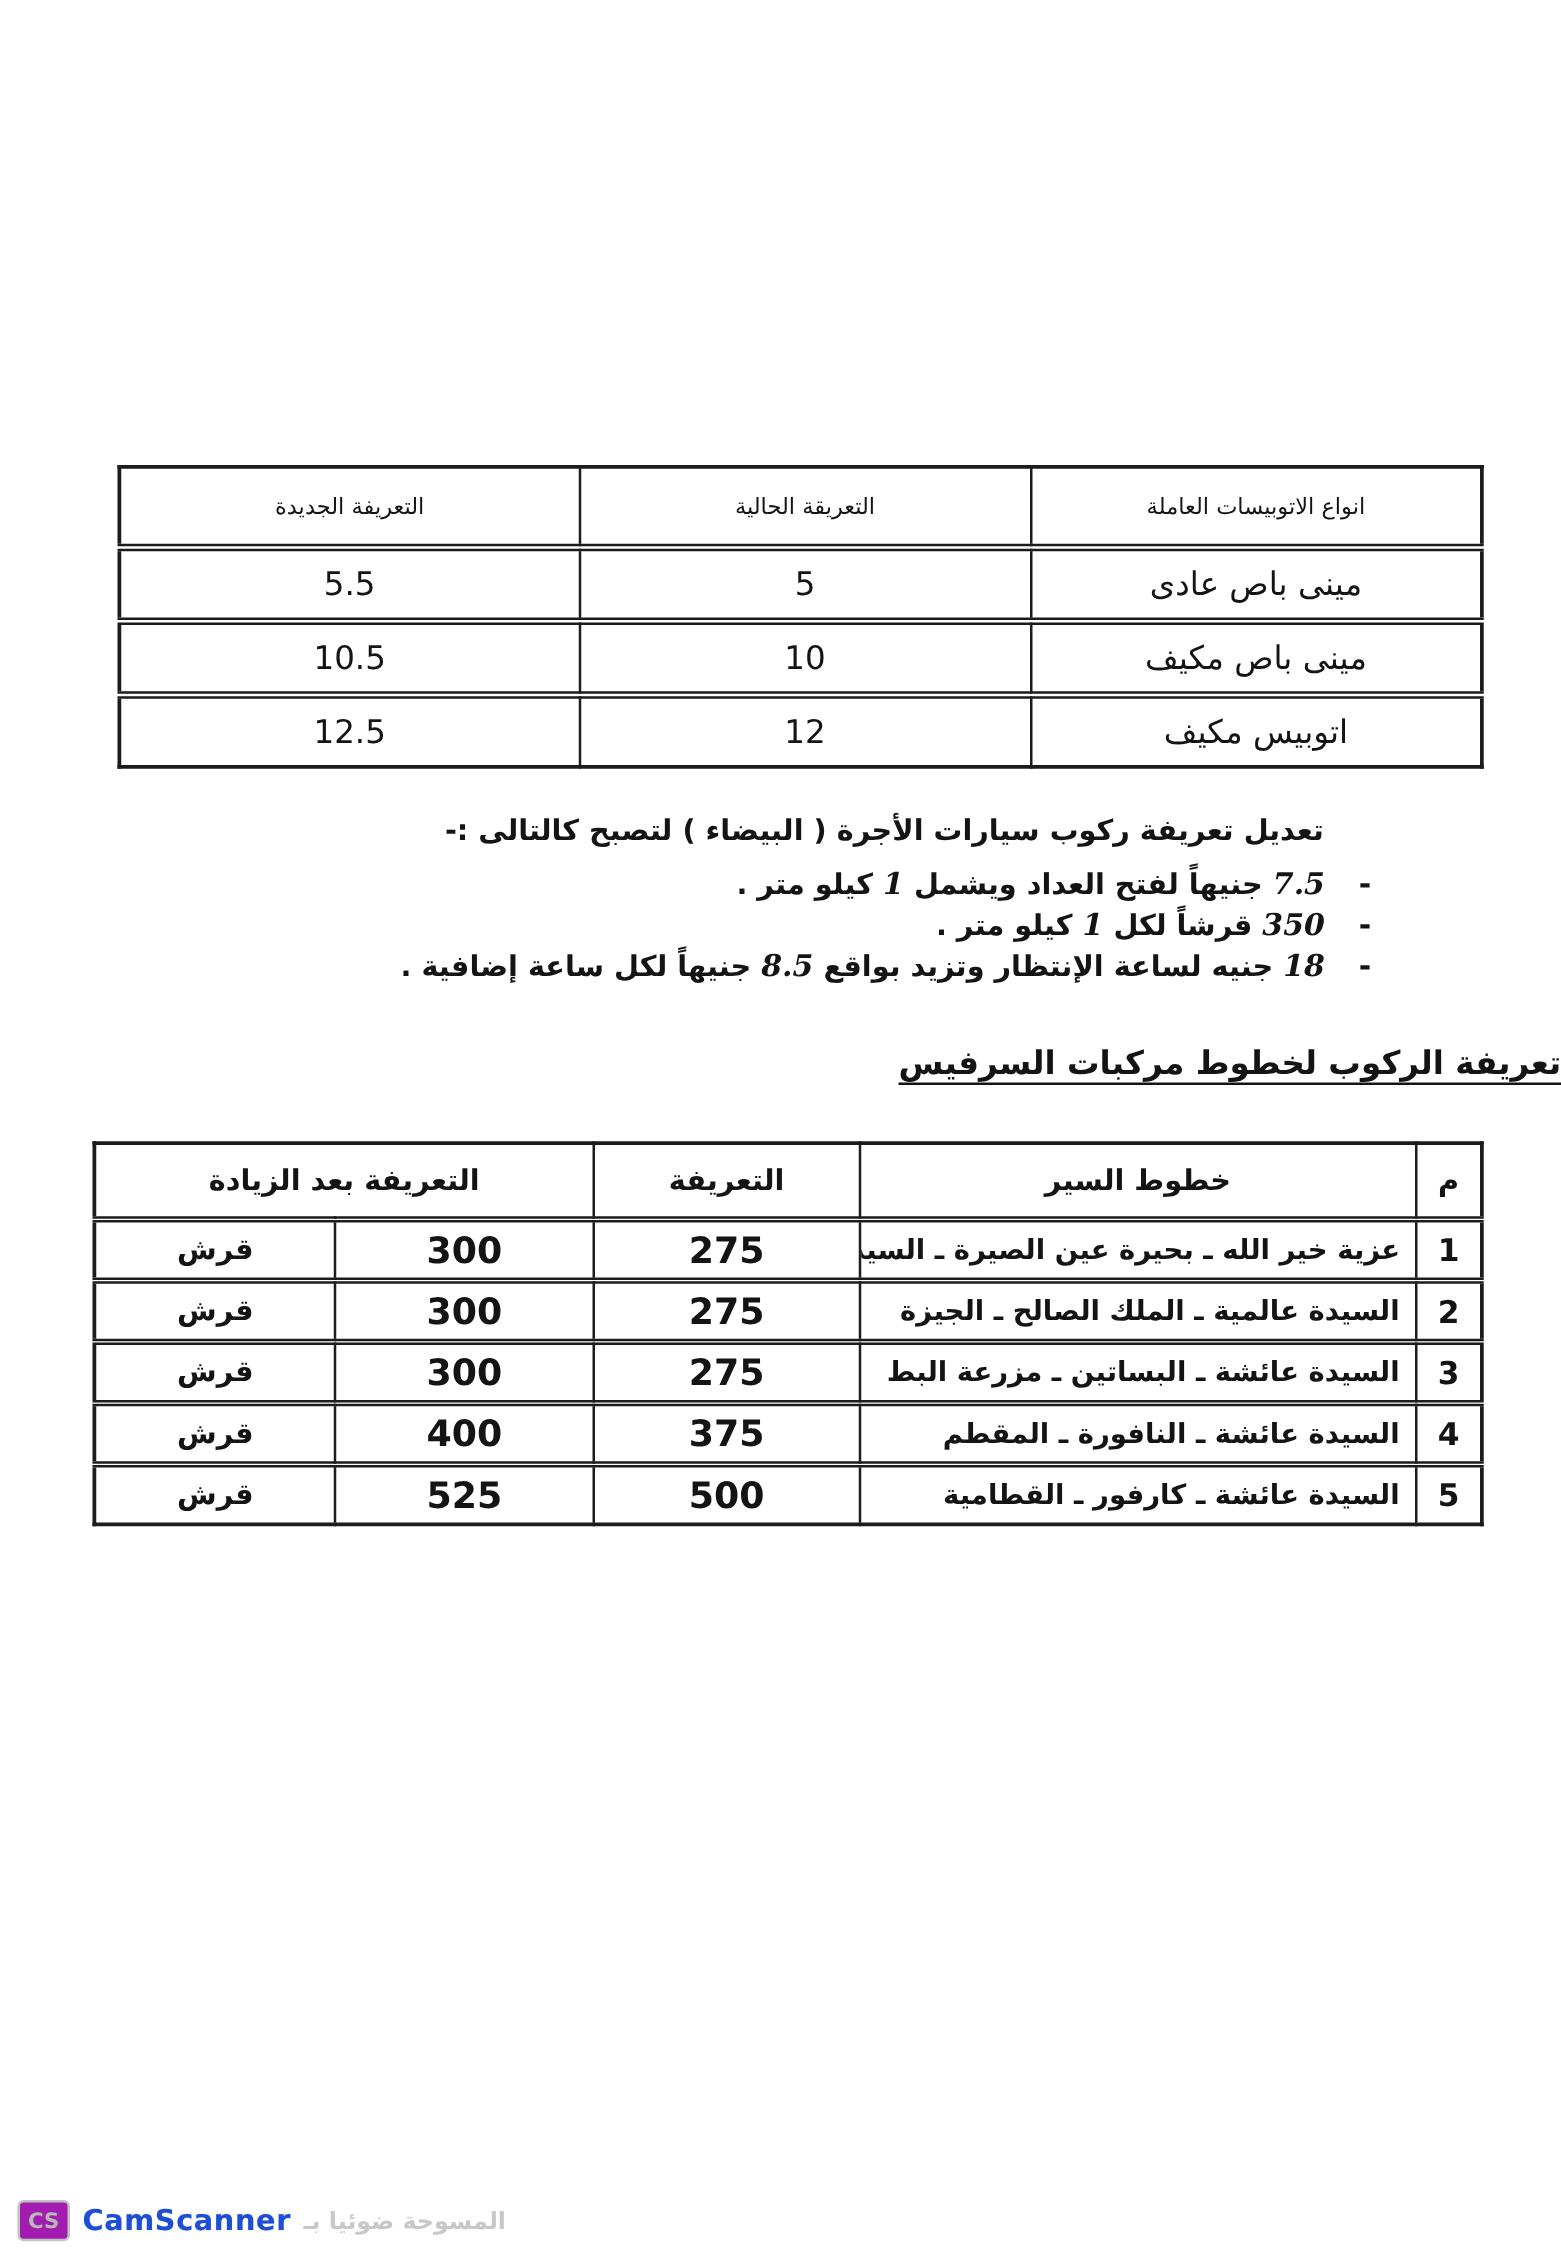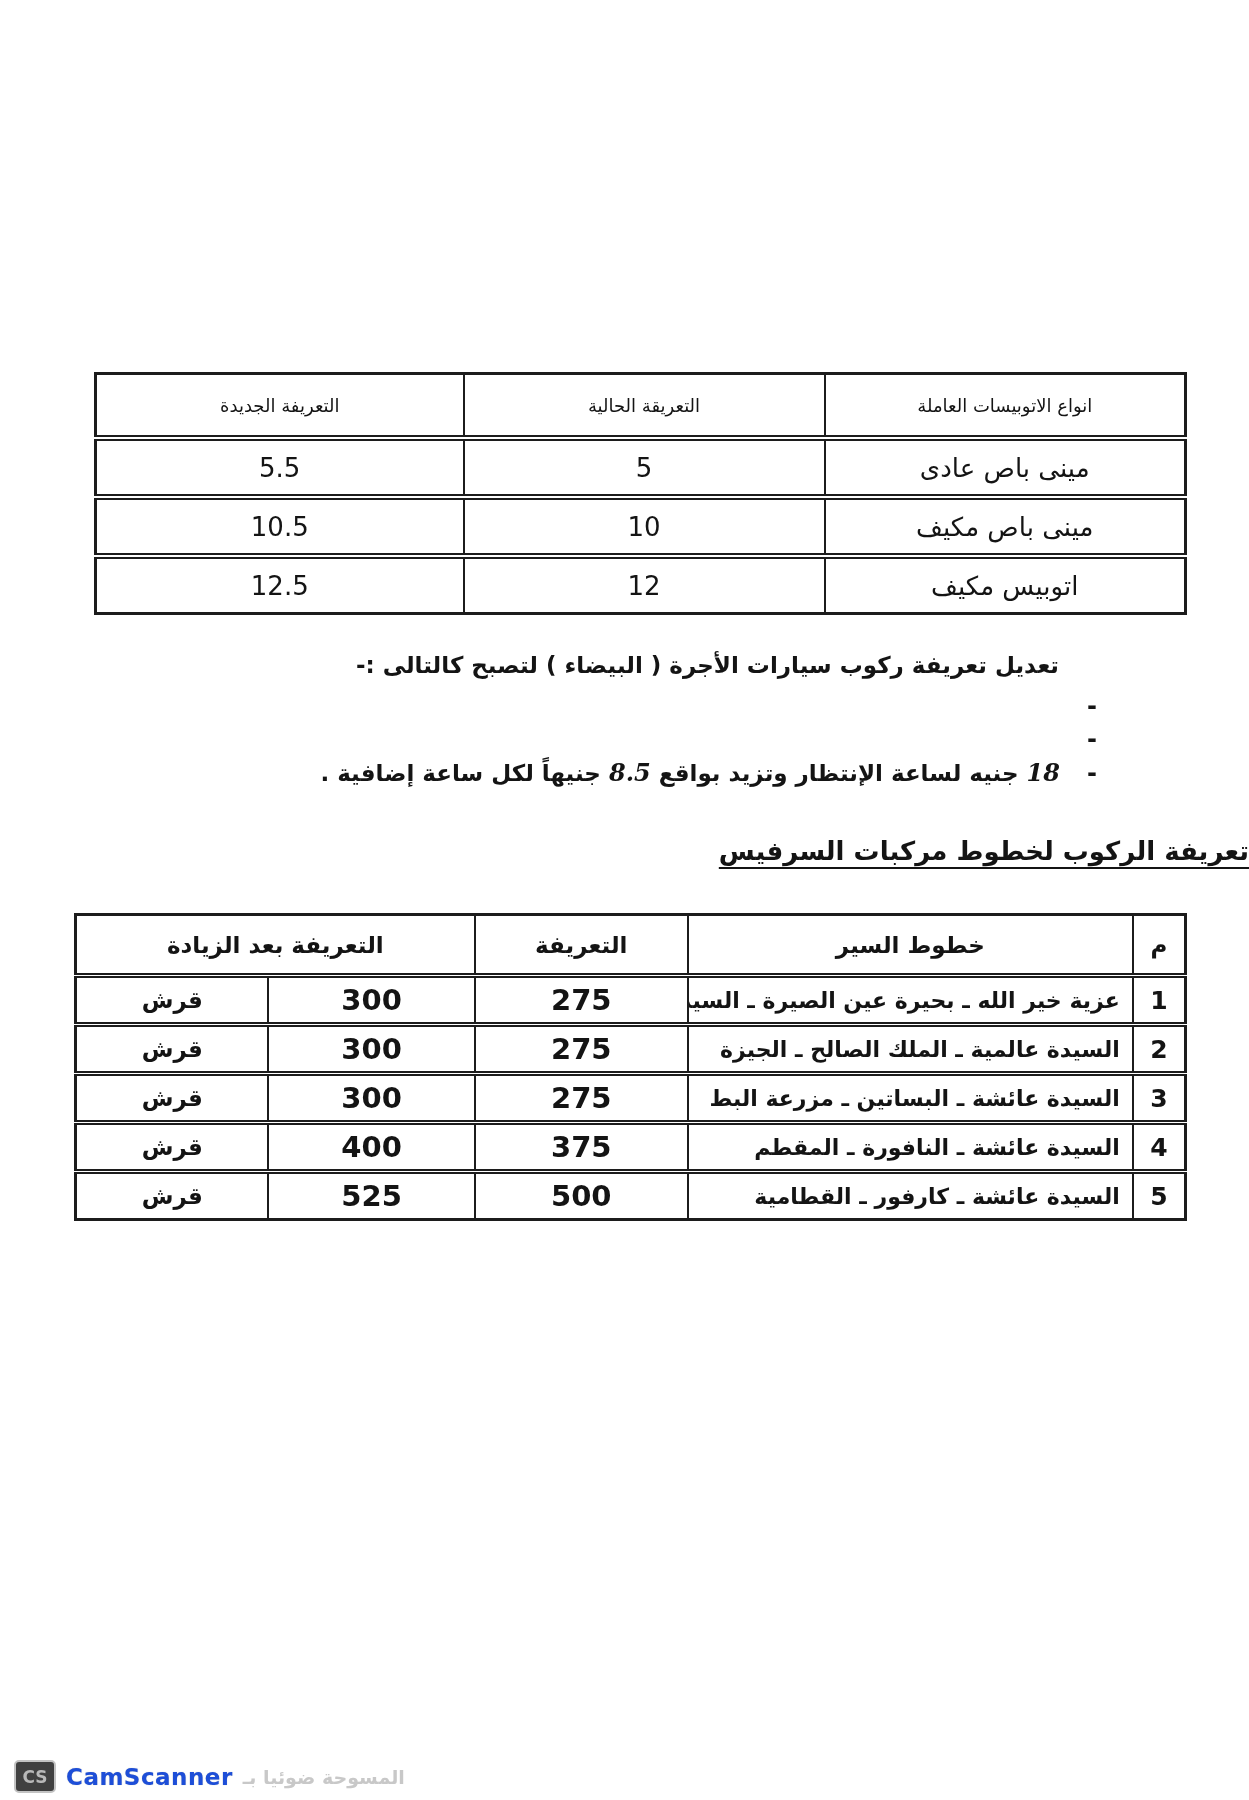--- a/index.html
+++ b/index.html
@@ -46,21 +46,21 @@
   .svc-num{font-size:29px;font-weight:bold;}
   .svc-unit{font-size:23px;font-weight:bold;}
   
   .footer{
     position:absolute;left:14px;top:1760px;display:flex;direction:ltr;
     align-items:center;gap:10px;
   }
   .cs-badge{
     width:38px;height:29px;border:2px solid #c3c3c3;border-radius:5px;
     display:flex;align-items:center;justify-content:center;
-    color:#b8b8b8;font-size:17px;font-weight:bold;background:#404040;
+    color:#b8b8b8;font-size:17px;font-weight:bold;background:#a21caf;
   }
   .cs-brand{font-size:23px;font-weight:bold;color:#1d4ed8;letter-spacing:.5px;
     text-shadow:0 0 1px #bdbdbd;}
   .cs-label{font-size:19px;font-weight:bold;color:#c8c8c8;direction:rtl;}
 </style>
 </head>
 <body>
 
 <div class="page">
 
@@ -95,23 +95,25 @@
             <td>12.5</td>
           </tr>
         </tbody>
     </table>
   </div>
 
   <div class="taxi-intro">تعديل تعريفة ركوب سيارات الأجرة ( البيضاء ) لتصبح كالتالى :-</div>
   <div class="bullets">
       <div class="bullet">
         <span class="dash">-</span>
+        <span class="btxt"><span class="num">7.5</span><span> جنيهاً لفتح العداد ويشمل </span><span class="num">1</span><span> كيلو متر .</span></span>
       </div>
       <div class="bullet">
         <span class="dash">-</span>
+        <span class="btxt"><span class="num">350</span><span> قرشاً لكل </span><span class="num">1</span><span> كيلو متر .</span></span>
       </div>
       <div class="bullet">
         <span class="dash">-</span>
         <span class="btxt"><span class="num">18</span><span> جنيه لساعة الإنتظار وتزيد بواقع </span><span class="num">8.5</span><span> جنيهاً لكل ساعة إضافية .</span></span>
       </div>
     </div>
 
   <div class="svc-heading">
     <span>تعريفة الركوب لخطوط مركبات السرفيس</span>
   </div>

